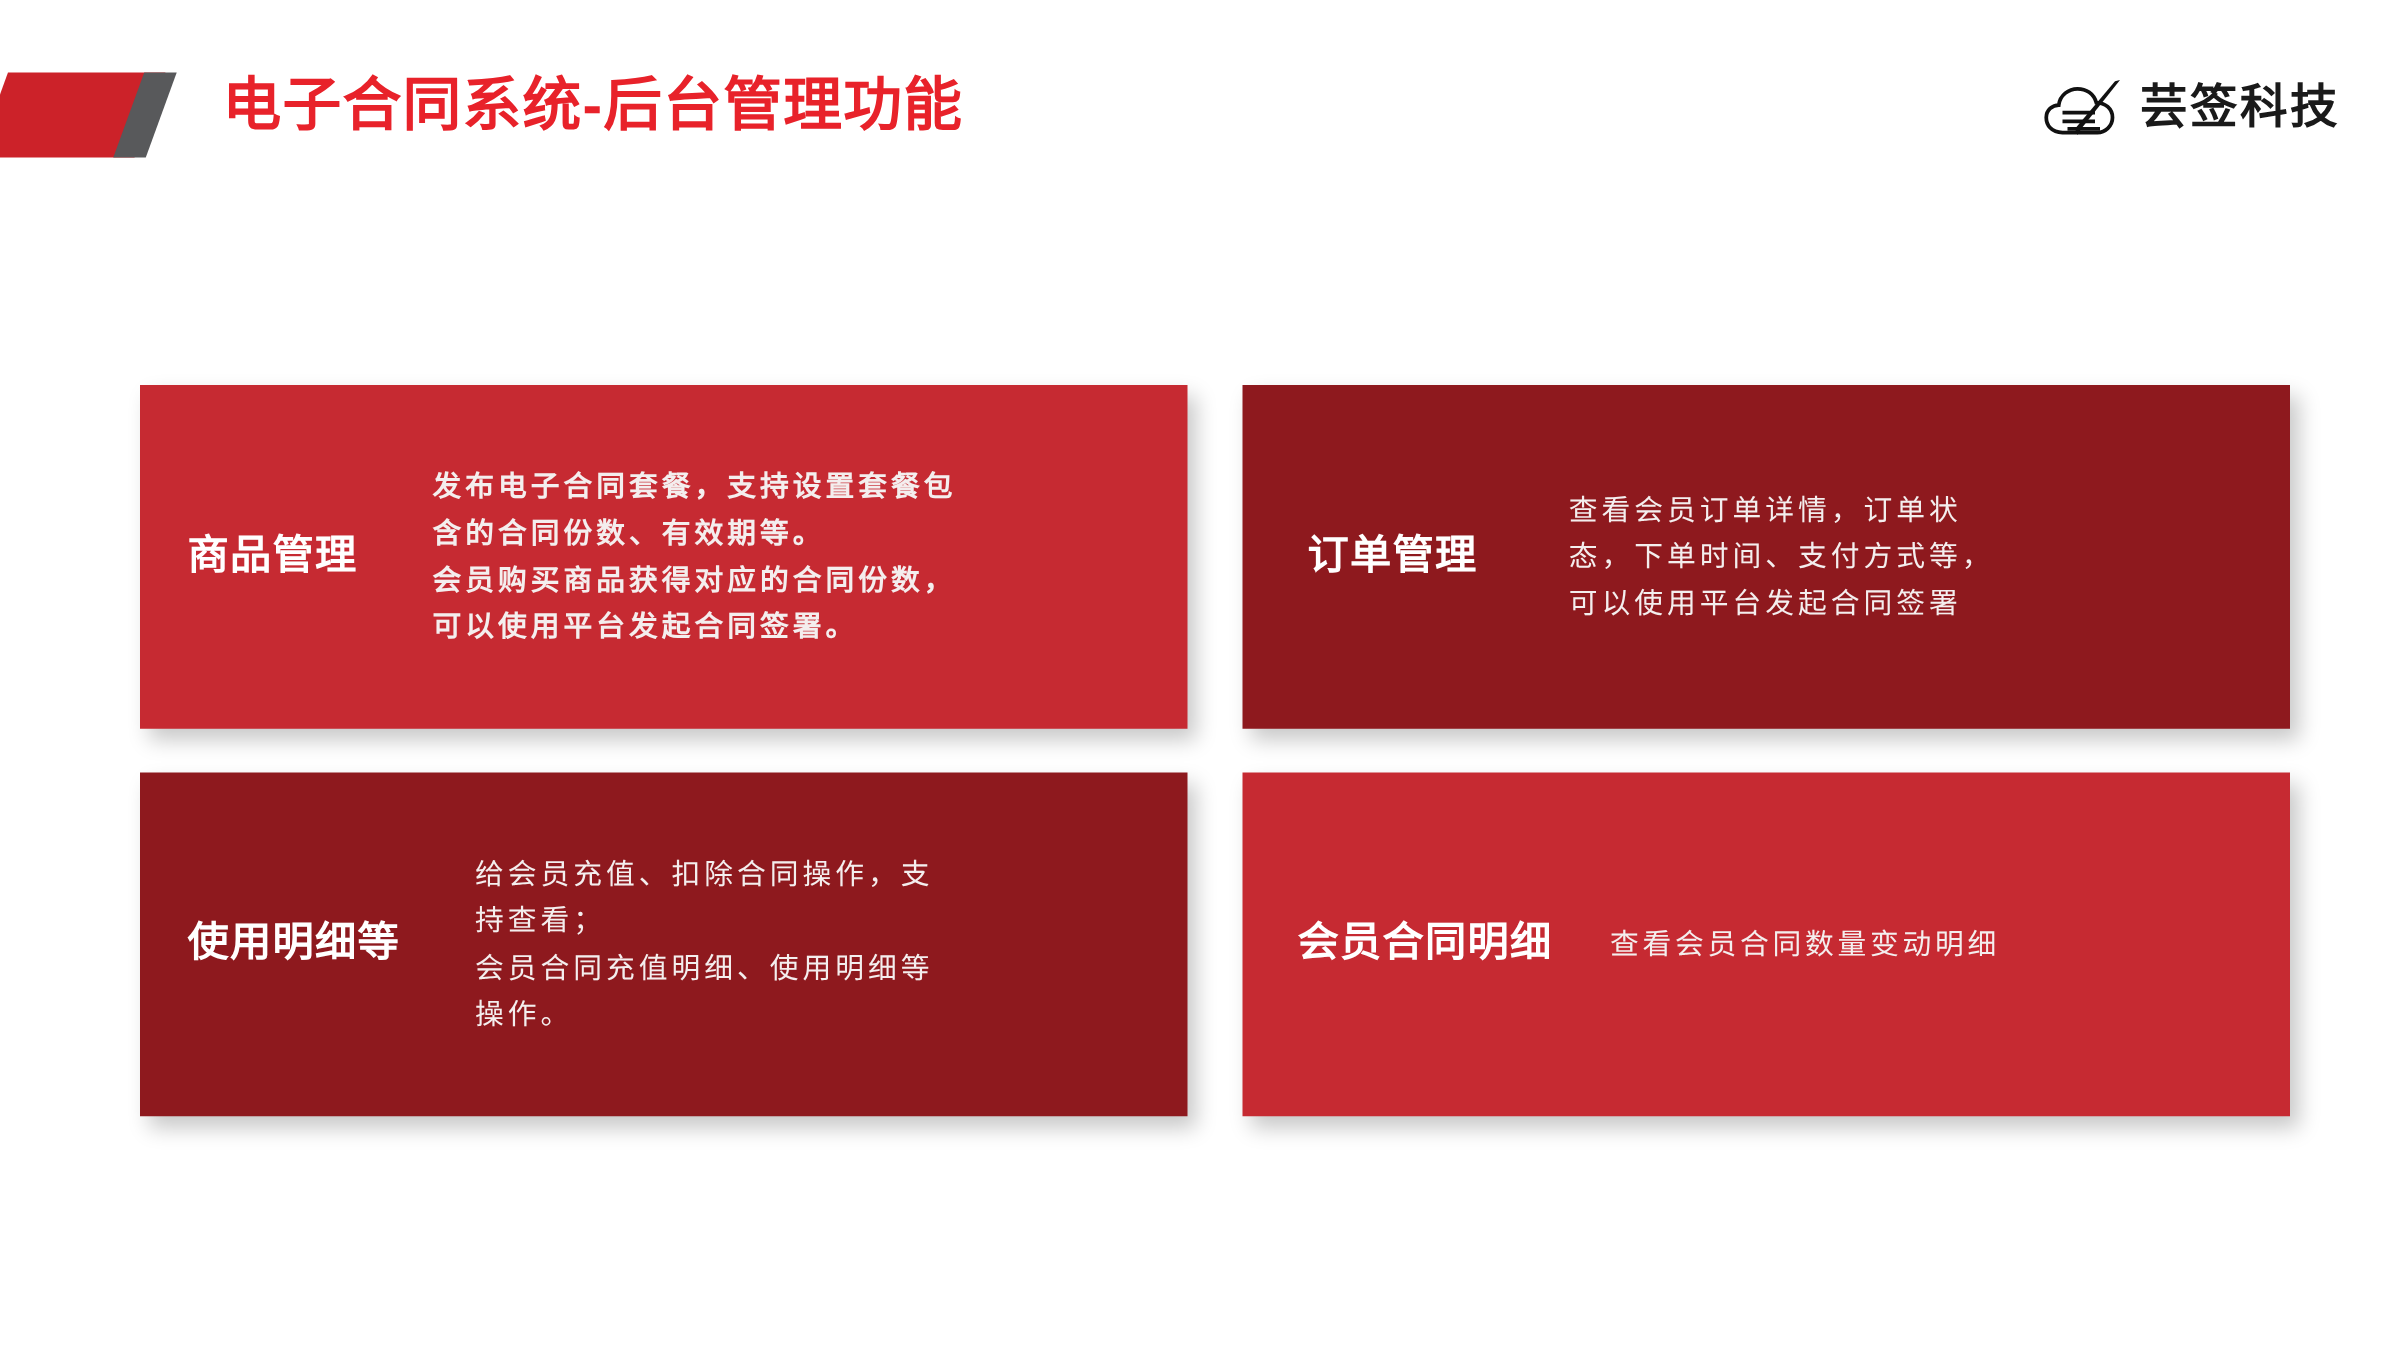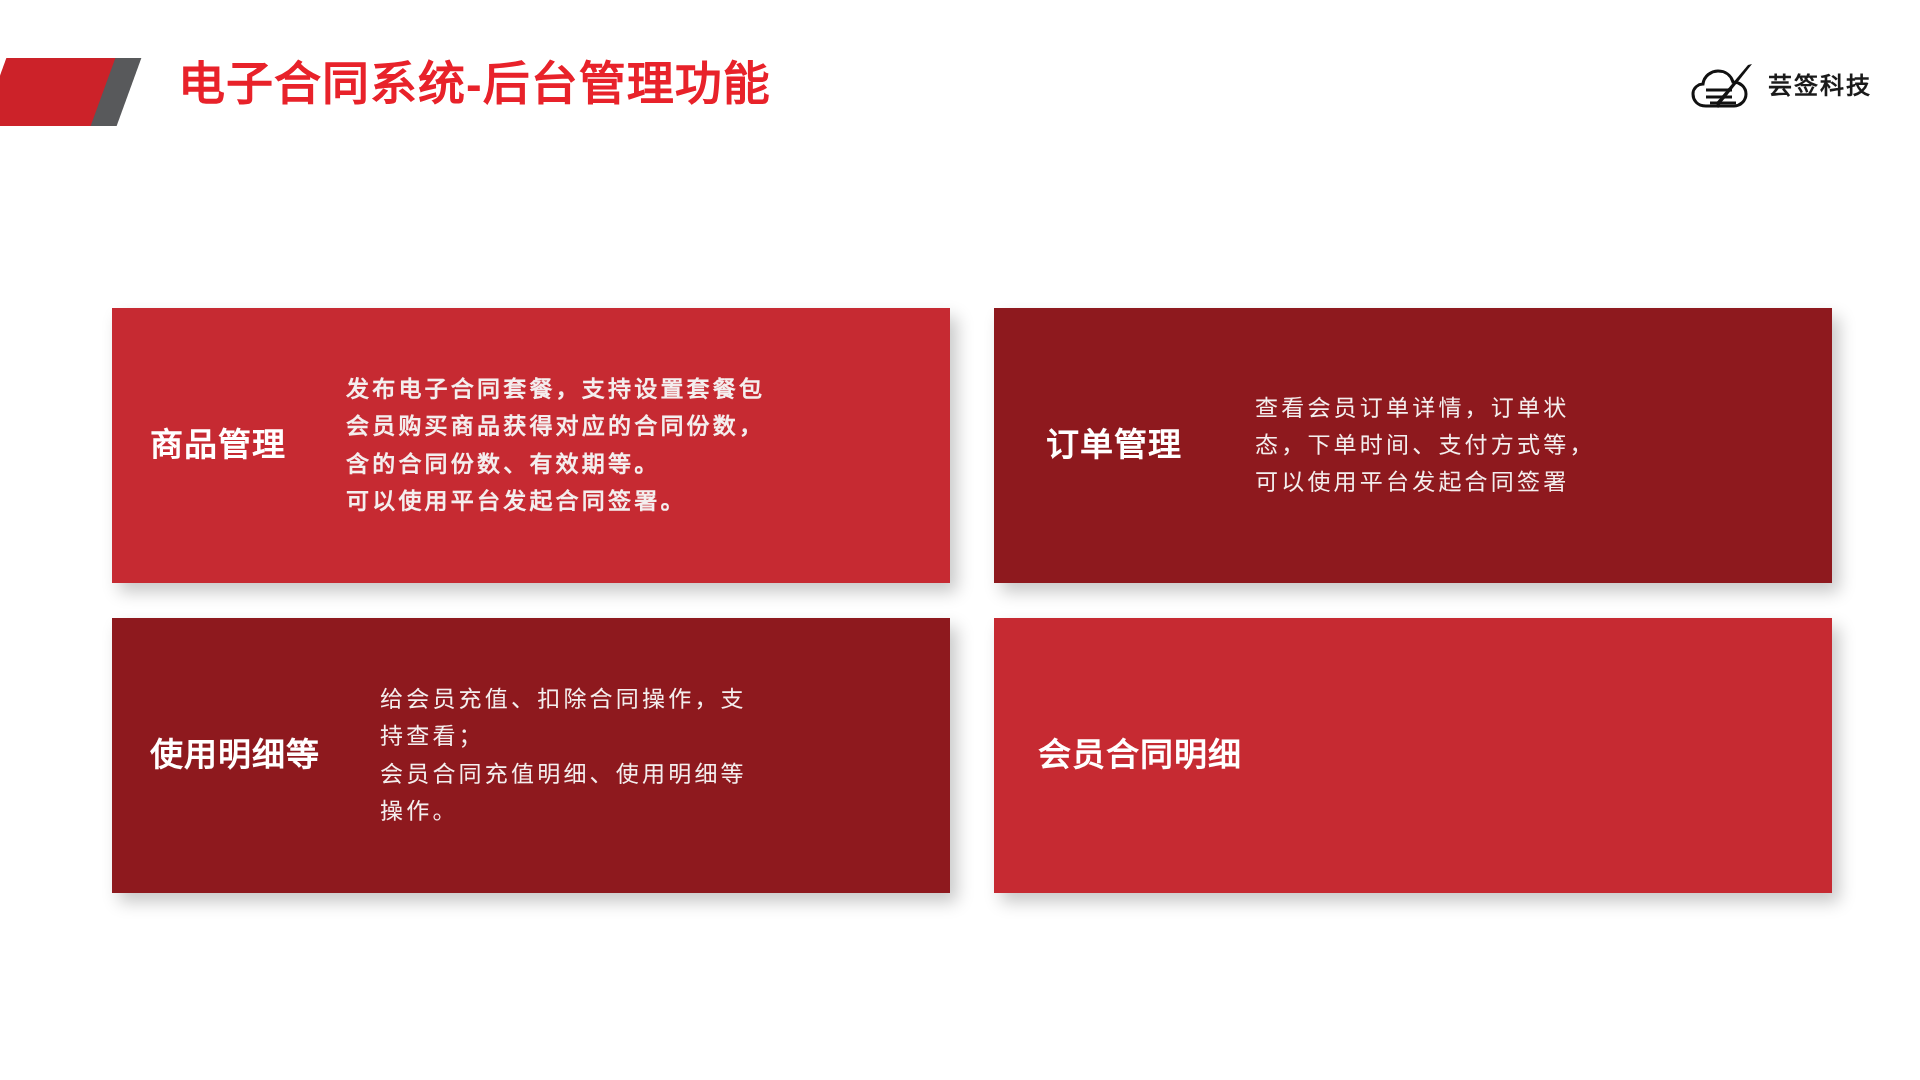--- a/index.html
+++ b/index.html
@@ -70,21 +70,21 @@
     gap: 10px;
   }
 
   .brand-icon {
     width: 68px;
     height: 48px;
     display: block;
   }
 
   .brand-name {
-    font-size: 24px;
+    font-size: 38px;
     font-weight: 700;
     color: #1a1a1a;
     letter-spacing: 2px;
     line-height: 1;
     white-space: nowrap;
   }
 
   
   .grid {
     position: absolute;
@@ -176,22 +176,22 @@
       <span class="brand-name">芸签科技</span>
     </div>
   </div>
 
   <div class="grid">
 
     <div class="card tone-bright card-1">
       <div class="card-title">商品管理</div>
       <div class="card-body">
         <span class="line">发布电子合同套餐，支持设置套餐包</span>
+        <span class="line">含的合同份数、有效期等。</span>
         <span class="line">会员购买商品获得对应的合同份数，</span>
-        <span class="line">含的合同份数、有效期等。</span>
         <span class="line">可以使用平台发起合同签署。</span>
       </div>
     </div>
 
     <div class="card tone-dark card-2">
       <div class="card-title">订单管理</div>
       <div class="card-body">
         <span class="line">查看会员订单详情，订单状</span>
         <span class="line">态，下单时间、支付方式等，</span>
         <span class="line">可以使用平台发起合同签署</span>
@@ -203,16 +203,19 @@
       <div class="card-body">
         <span class="line">给会员充值、扣除合同操作，支</span>
         <span class="line">持查看；</span>
         <span class="line">会员合同充值明细、使用明细等</span>
         <span class="line">操作。</span>
       </div>
     </div>
 
     <div class="card tone-bright card-4">
       <div class="card-title">会员合同明细</div>
+      <div class="card-body">
+        <span class="line">查看会员合同数量变动明细</span>
+      </div>
     </div>
 
   </div>
 </div>
 
 </body></html>

